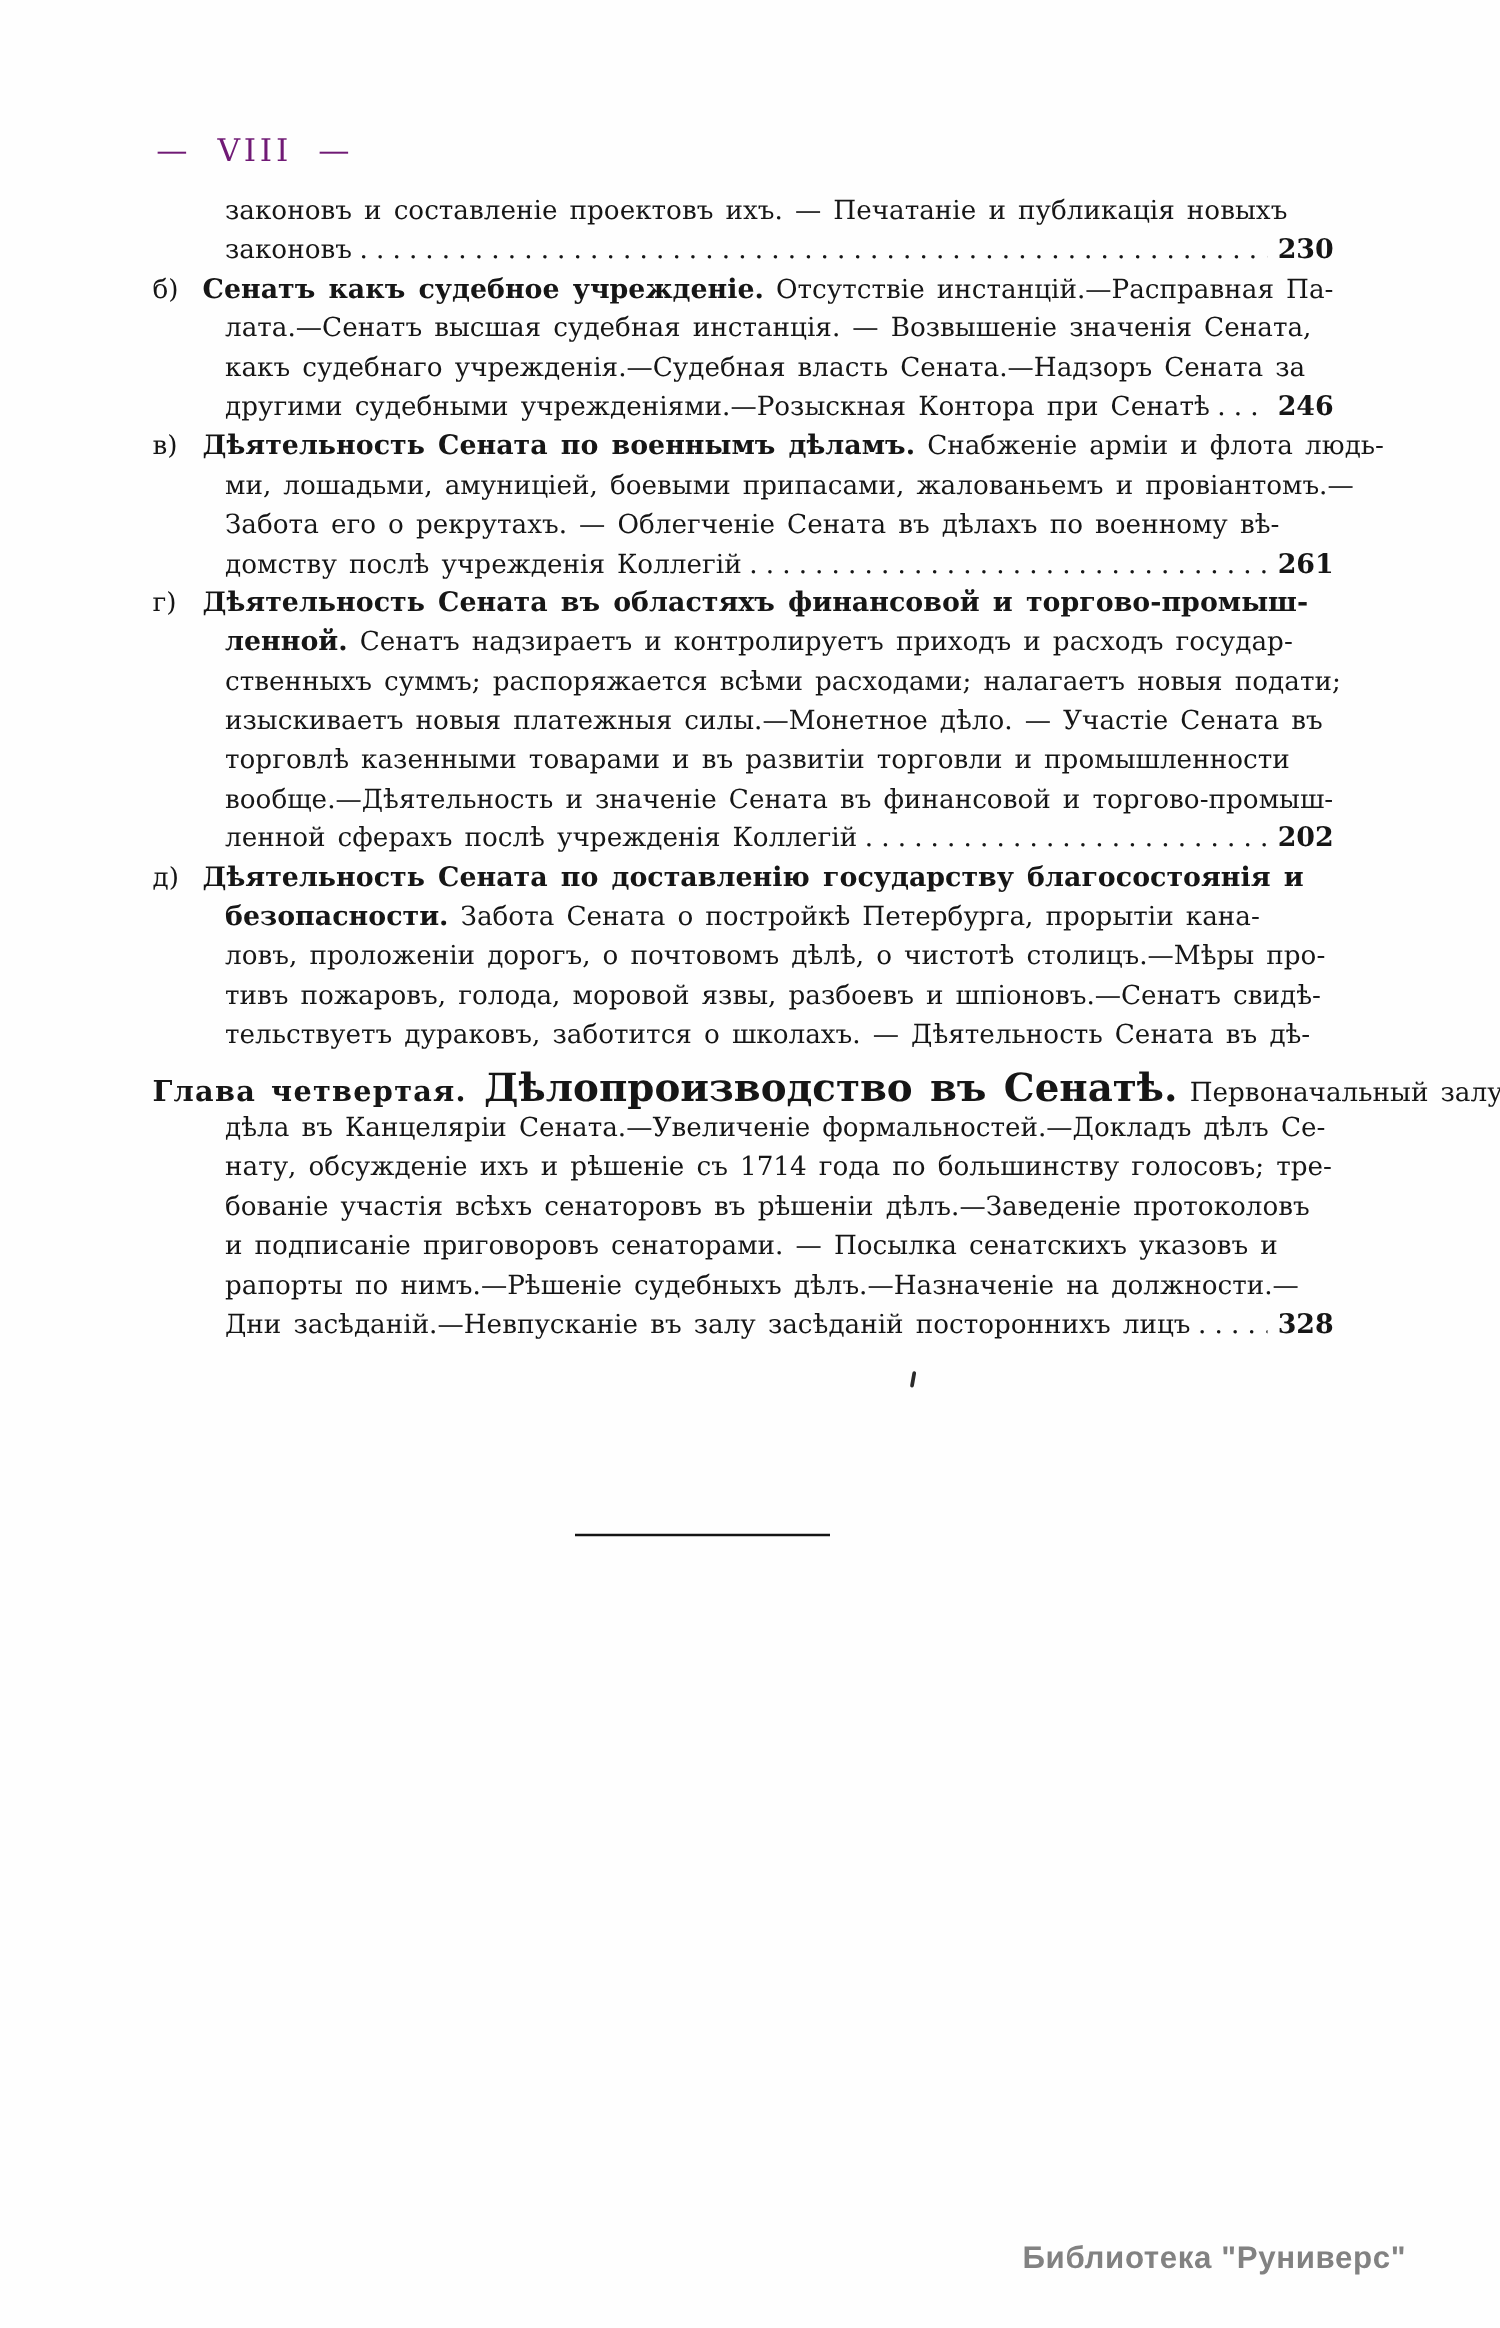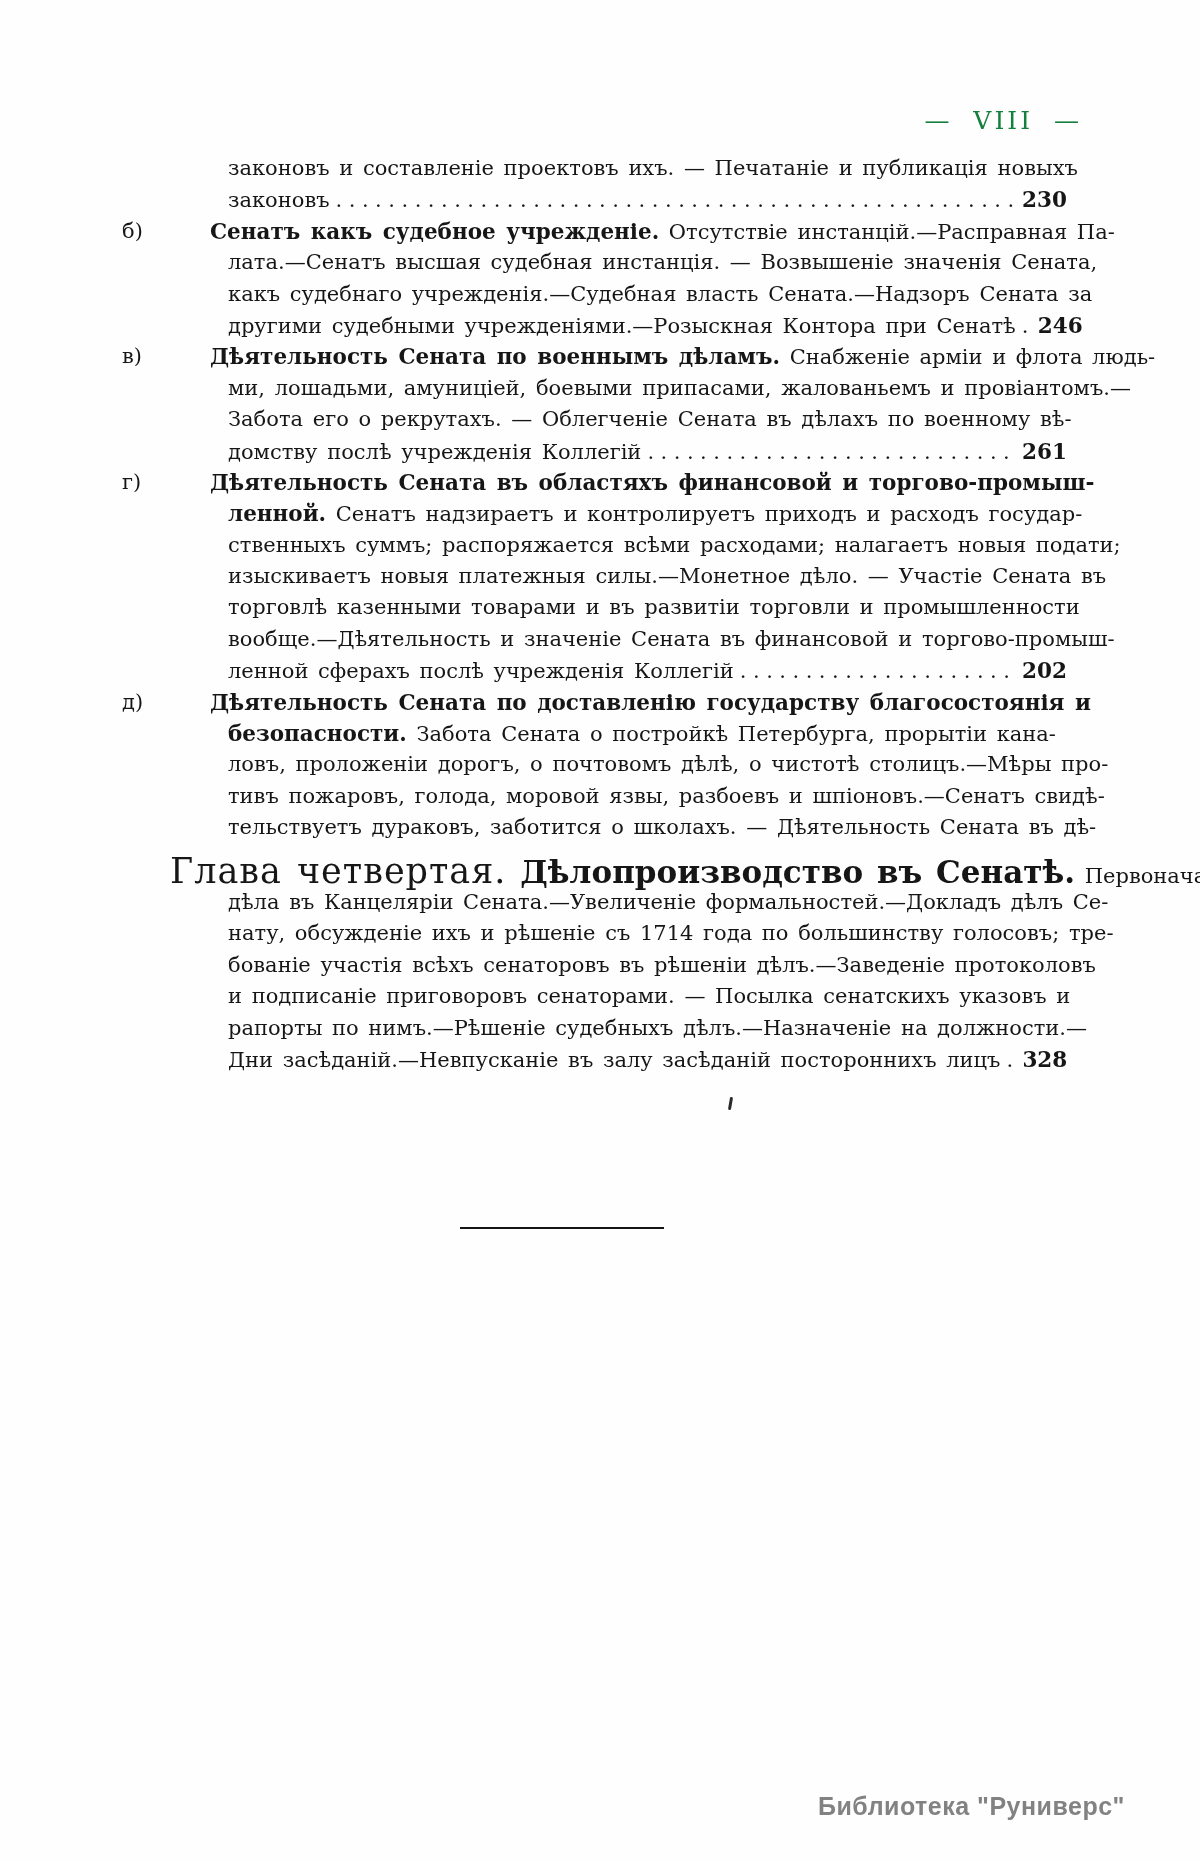--- a/index.html
+++ b/index.html
@@ -9,25 +9,25 @@
     position: relative;
     font-family: "DejaVu Serif", serif;
   }
   .page {
     position: absolute; inset: 0;
     background: #fefefe;
     overflow: hidden;
   }
   .page-header {
     position: absolute;
-    top: 106px; left: 137px; width: 945px;
-    text-align: right;
+    top: 106px; left: 125px; width: 945px;
+    text-align: left;
     font-size: 25px;
     letter-spacing: 3px;
-    color: #15803d;
+    color: #701a75;
     word-spacing: 10px;
   }
   .toc {
     position: absolute;
     left: 122px; top: 153px; width: 945px;
     color: #161616;
     font-size: 21px;
     word-spacing: 3px;
   }
   .entry { position: relative; }
@@ -36,30 +36,29 @@
     line-height: 31.4px;
     color: #161616;
   }
   .line {
     display: flex;
     align-items: baseline;
     line-height: 31.4px;
     height: 31.4px;
     padding-left: 58px;
     white-space: nowrap;
-    margin-left: 48px;
   }
   .entry.labeled .line.first { padding-left: 40px; text-align: right; }
   .entry.chapter .line.first { padding-left: 0; }
   .entry.chapter { margin-top: 12px; }
   .content { white-space: pre; }
   .seg-reg { font-weight: 400; }
   .seg-b  { font-weight: 700; font-size: 21.5px; }
   .seg-bl { font-weight: 700; font-size: 31px; }
-  .seg-ch { font-weight: 400; font-size: 35px; letter-spacing: 1px; }
+  .seg-ch { font-weight: 700; font-size: 23px; letter-spacing: 1px; }
   .leader {
     flex: 1 1 auto;
     overflow: hidden;
     white-space: nowrap;
     margin: 0 8px 0 6px;
     letter-spacing: 6.5px;
     min-width: 8px;
     color: #161616;
   }
   .pagenum {

